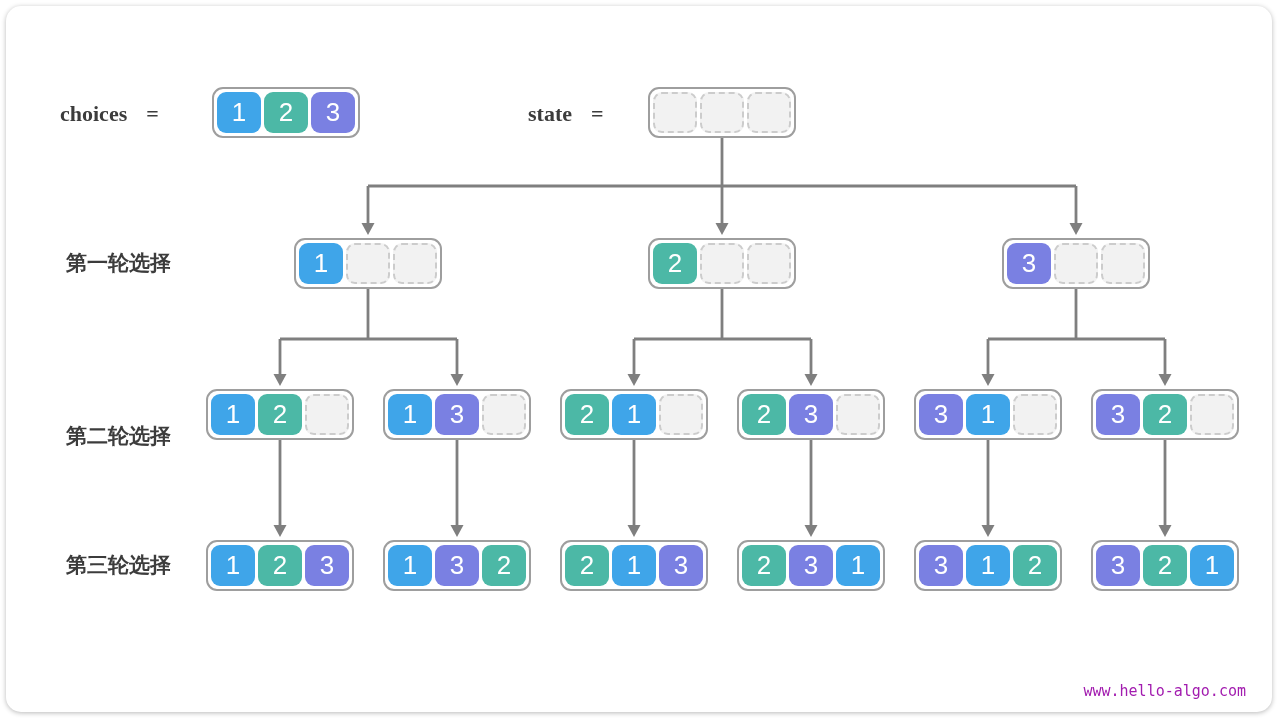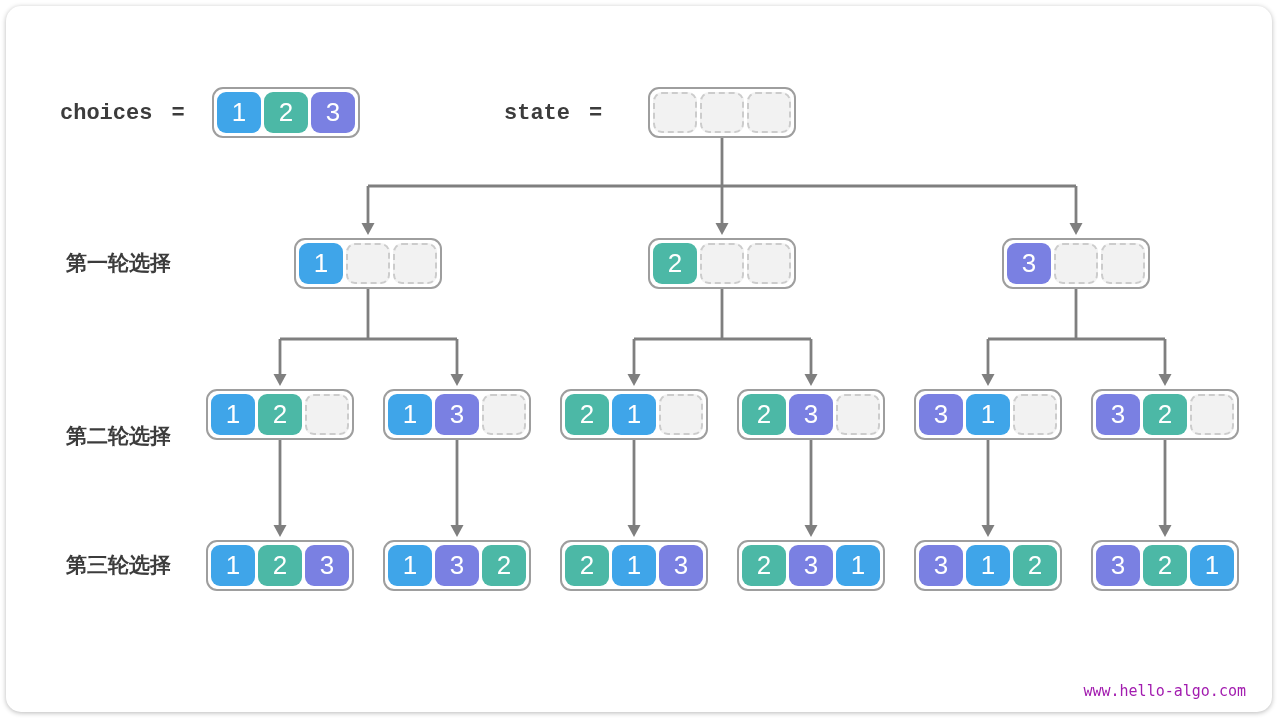--- a/index.html
+++ b/index.html
@@ -8,21 +8,21 @@
   .card{position:absolute;left:6px;top:6px;width:1266px;height:706px;background:#ffffff;
         border-radius:15px;box-shadow:0 1px 5px rgba(0,0,0,0.28);z-index:0;}
   #connectors{position:absolute;left:0;top:0;width:1280px;height:720px;z-index:1;}
   .abox{position:absolute;display:flex;gap:3px;padding:3px;background:#ffffff;
         border:2px solid #9e9e9e;border-radius:11px;box-sizing:border-box;height:51px;z-index:2;}
   .cell{width:44px;height:41px;border-radius:9px;box-sizing:border-box;flex:0 0 44px;}
   .cell.filled{color:#ffffff;font-size:26px;line-height:41px;text-align:center;
         font-family:"Liberation Sans",sans-serif;}
   .cell.empty{border:2px dashed #cccccc;}
   .hgroup{position:absolute;top:88px;height:51px;display:flex;align-items:center;z-index:2;
-        font-family:Liberation Mono, monospace;font-weight:bold;
+        font-family:Liberation Serif, serif;font-weight:bold;
         font-size:22px;color:#3c3c3c;}
   .eq{margin-left:19px;}
   .row-label{position:absolute;left:42px;z-index:2;font-size:21px;line-height:28px;
         color:#3a3a3a;font-weight:600;font-family:"Liberation Sans",sans-serif;margin-left:24px;}
   .watermark{position:absolute;right:34px;bottom:20px;z-index:2;font-size:15px;
         font-family:"DejaVu Sans Mono","Liberation Mono",monospace;color:#c9c9c9;}
 </style>
 </head>
 <body>
 
@@ -67,21 +67,21 @@
       <polygon points="981.5,525 994.5,525 988,537" fill="#7f7f7f"></polygon>
       <line x1="1165" y1="440" x2="1165" y2="527" stroke="#7f7f7f" stroke-width="2.8"></line>
       <polygon points="1158.5,525 1171.5,525 1165,537" fill="#7f7f7f"></polygon>
     </svg>
 
   <div class="hgroup" style="left: 60px; color: rgb(60, 60, 60);">
     <span>choices</span>
     <span class="eq">=</span>
   </div>
 
-  <div class="hgroup" style="left: 504px; color: rgb(60, 60, 60);">
+  <div class="hgroup" style="left: 528px; color: rgb(60, 60, 60);">
     <span>state</span>
     <span class="eq">=</span>
   </div>
 
   <div class="watermark" style="color: #a21caf;">www.hello-algo.com</div>
 <div class="abox" style="border-color: rgb(158, 158, 158); left: 212px; top: 87px;">
       <div class="cell filled" style="background: rgb(63, 165, 233);">1</div>
       <div class="cell filled" style="background: rgb(76, 184, 166);">2</div>
       <div class="cell filled" style="background: rgb(122, 128, 226);">3</div>
     </div>

